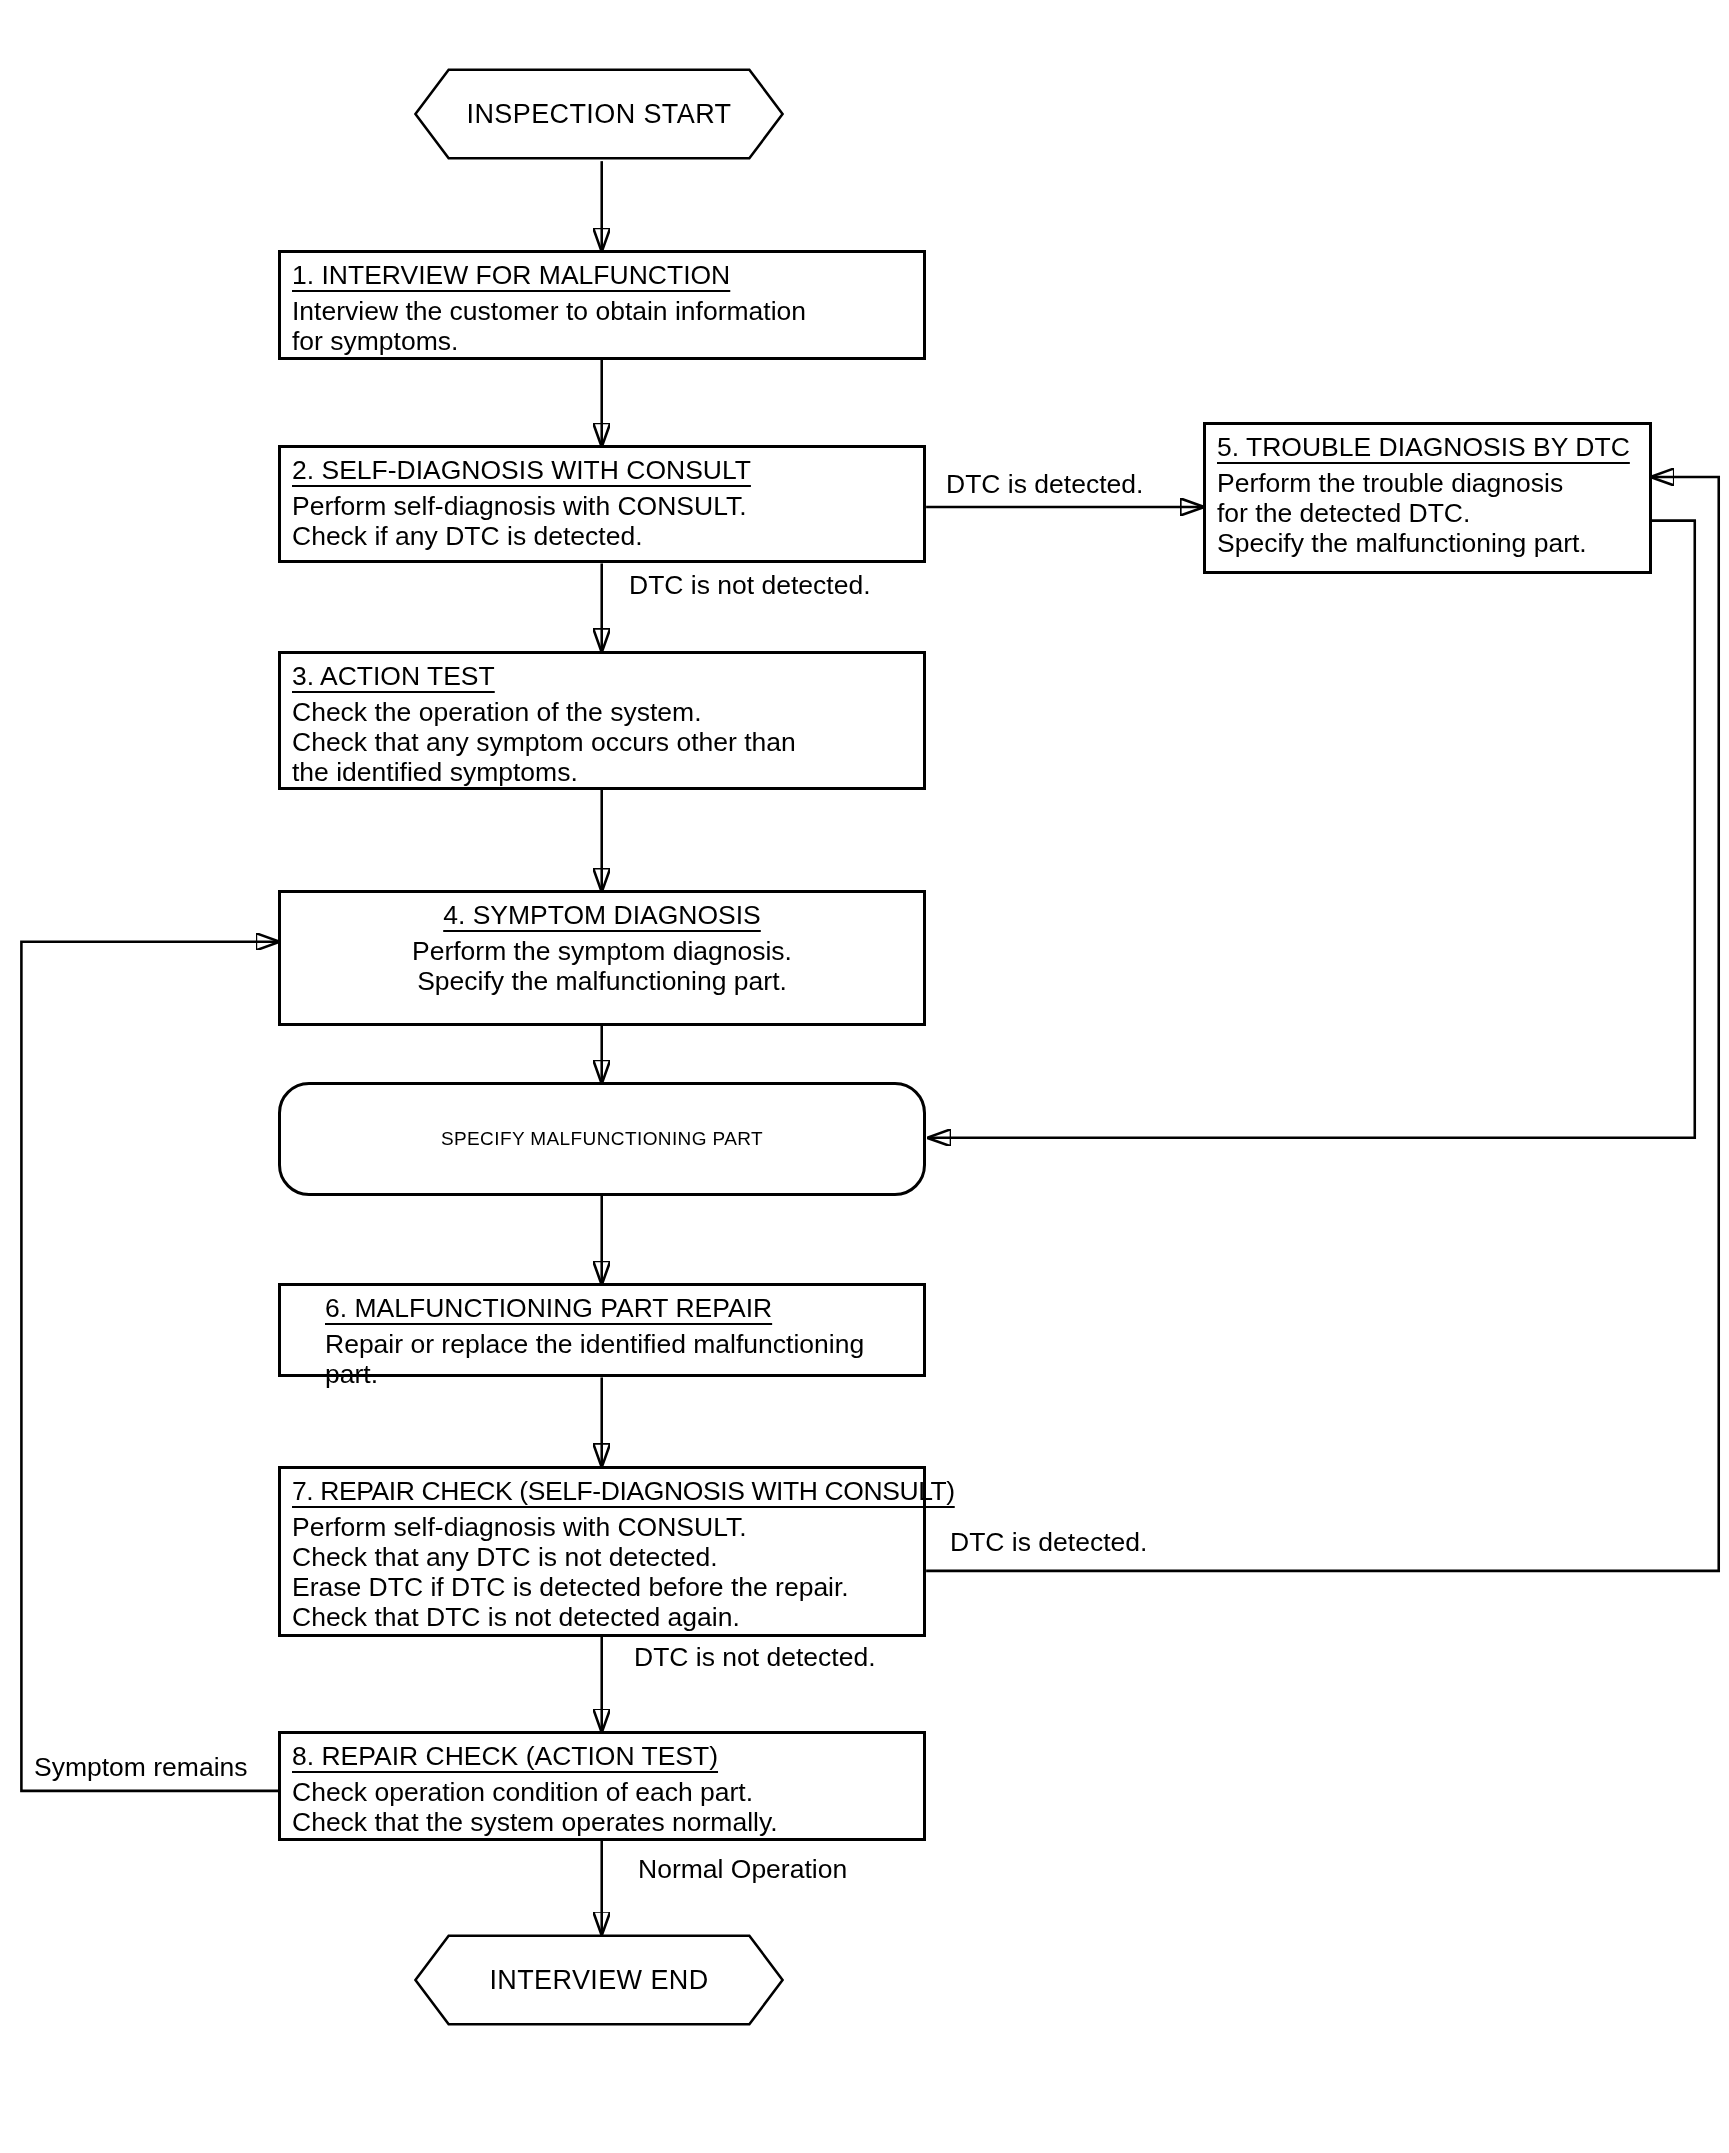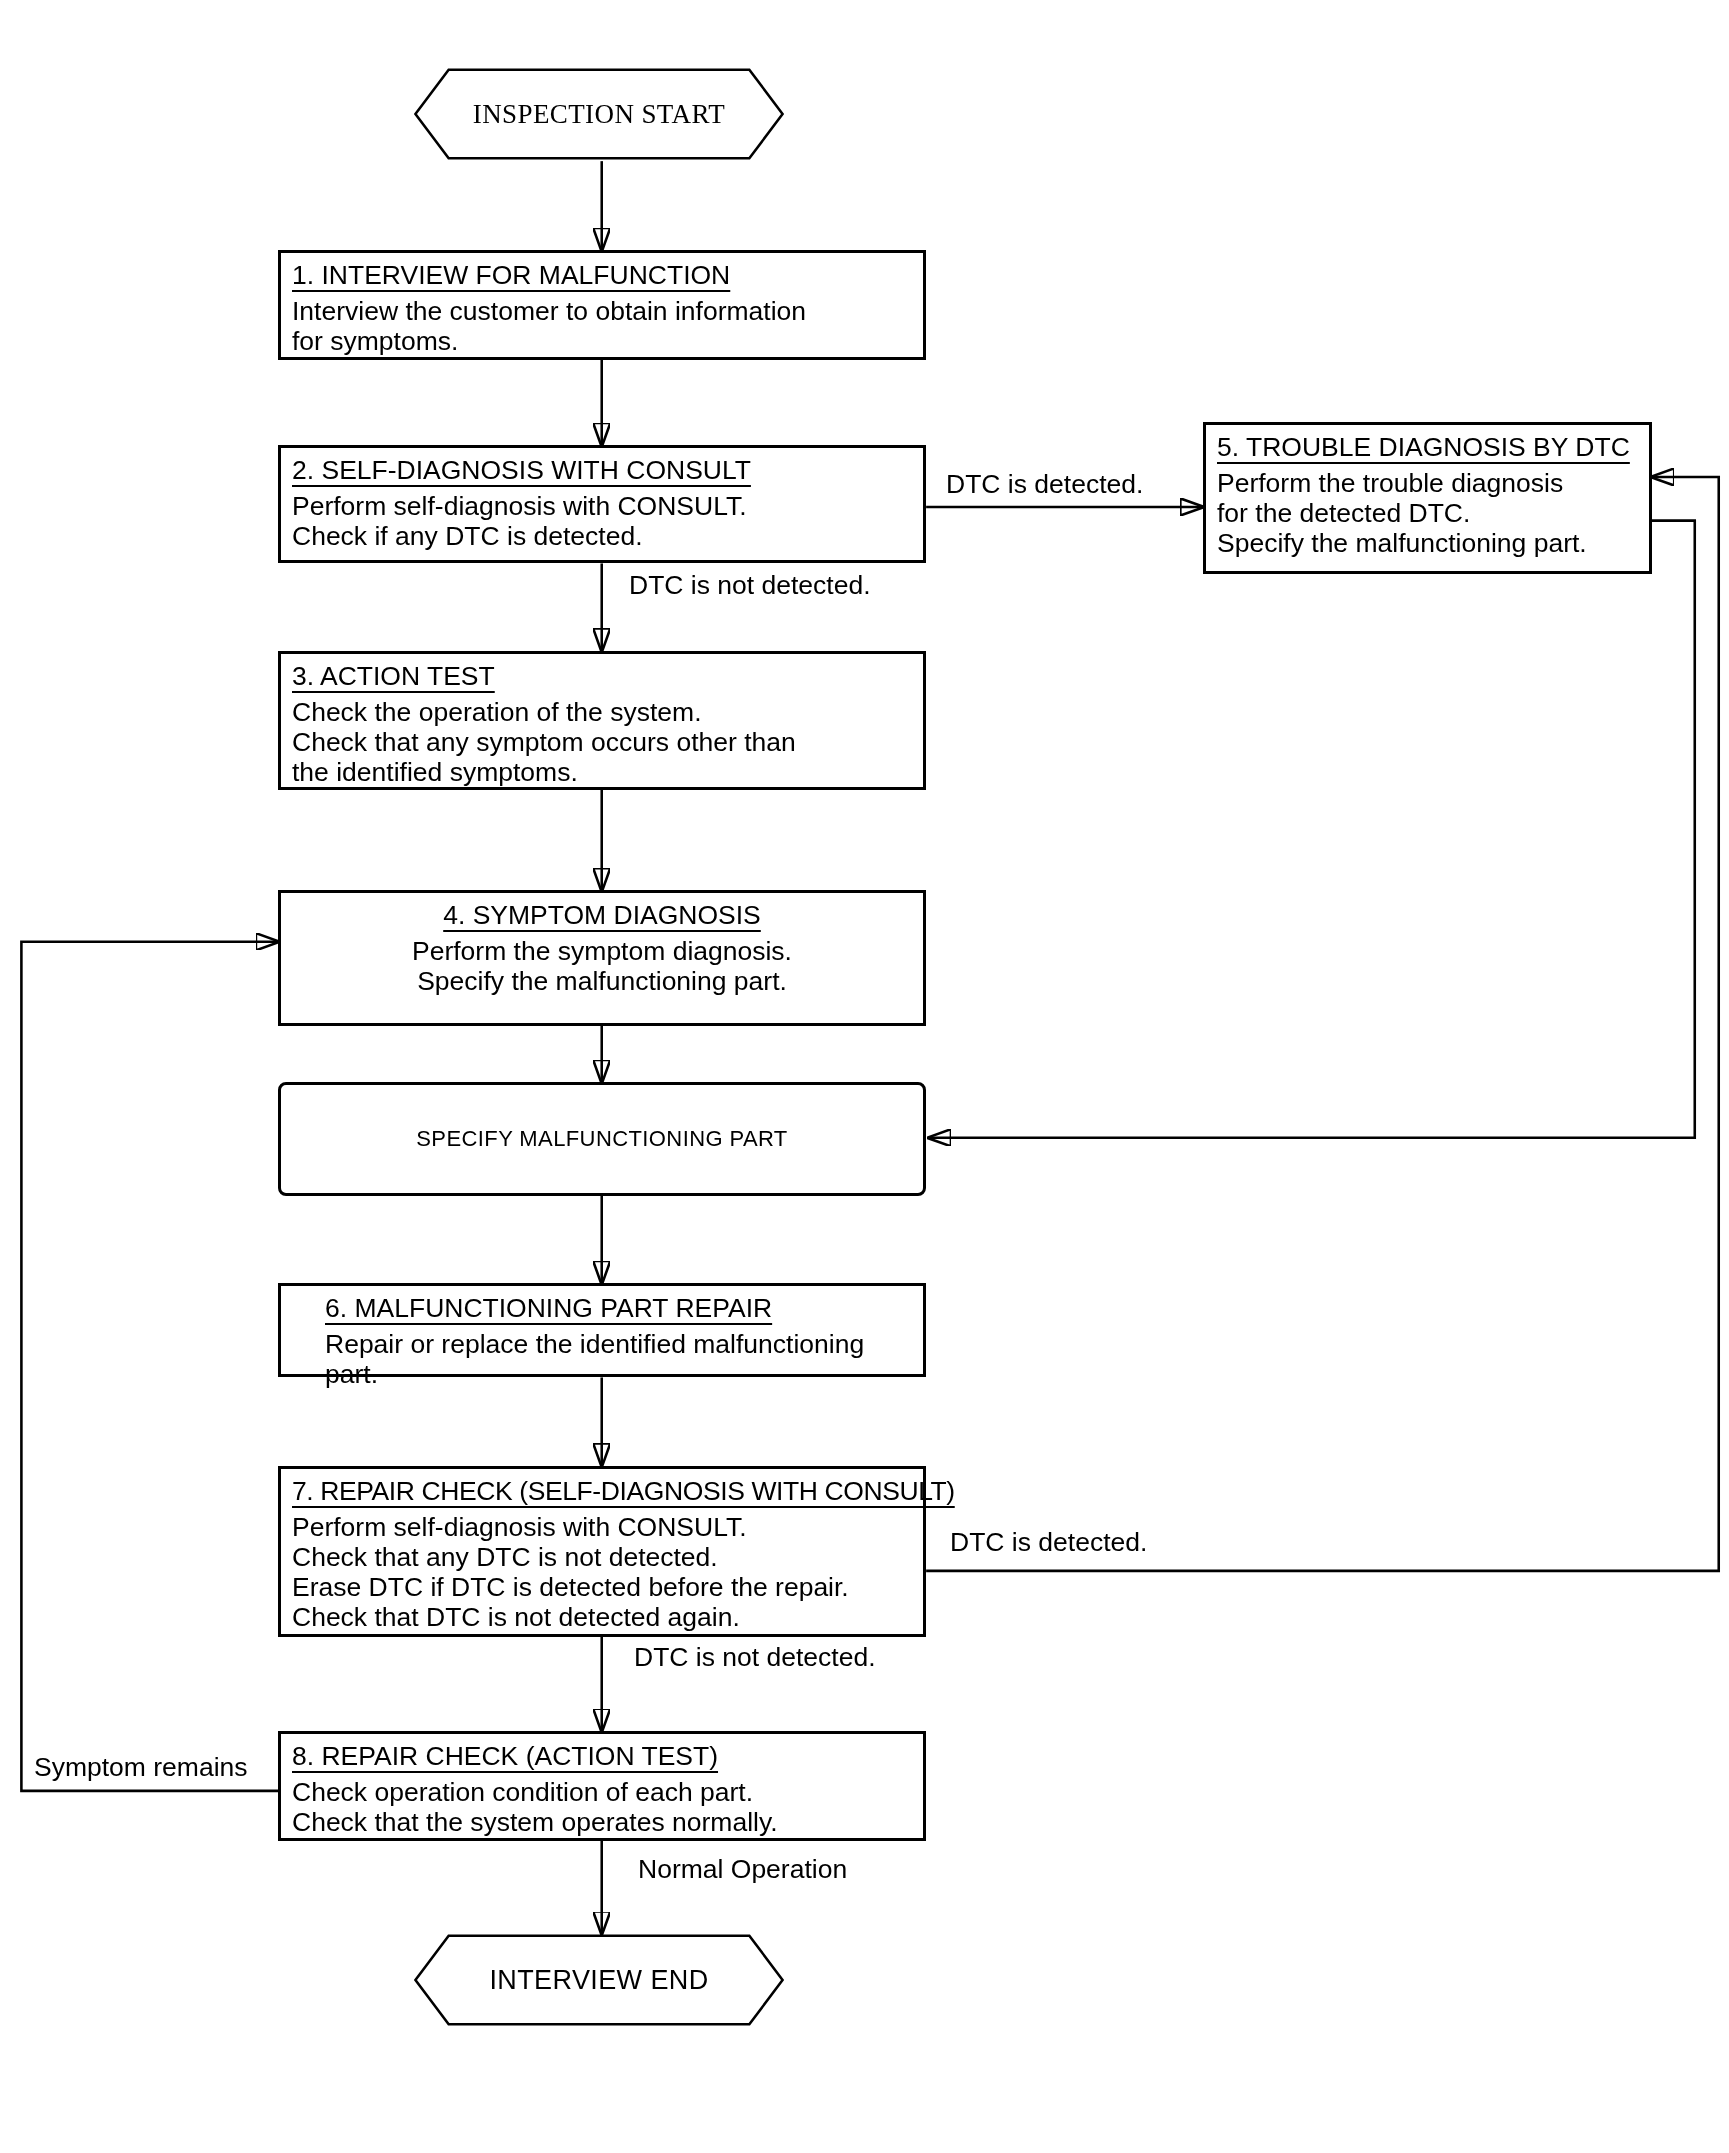--- a/index.html
+++ b/index.html
@@ -65,26 +65,26 @@
     display: flex;
     align-items: center;
     justify-content: center;
     font-size: 27px;
     letter-spacing: 0.4px;
   }
   .rounded-box {
     position: absolute;
     box-sizing: border-box;
     border: 3px solid #000000;
-    border-radius: 8px;
+    border-radius: 31px;
     background: #ffffff;
     display: flex;
     align-items: center;
     justify-content: center;
-    font-size: 22px;
+    font-size: 19px;
     letter-spacing: 0.4px;
   }
   .flow-label {
     position: absolute;
     font-size: 26.5px;
     line-height: 31px;
     white-space: nowrap;
     background: #ffffff;
   }
 </style>
@@ -107,21 +107,21 @@
     <path d="M703,1397 V1499" marker-end="url(#ah)"></path>
     <path d="M703,1609 V1712" marker-end="url(#ah)"></path>
     <path d="M703,1912 V2022" marker-end="url(#ah)"></path>
     <path d="M703,2150 V2259" marker-end="url(#ah)"></path>
     <path d="M1082,592 H1405" marker-end="url(#ah)"></path>
     <path d="M1930,608 H1980 V1329 H1085" marker-end="url(#ah)"></path>
     <path d="M1082,1835 H2008 V557 H1930" marker-end="url(#ah)"></path>
     <path d="M325,2092 H25 V1100 H325" marker-end="url(#ah)"></path>
   </svg>
 
-  <div class="terminal" style="left:413px; top:68px;font-family:Liberation Serif, serif;">
+  <div class="terminal" style="left:413px; top:68px;">
     <svg width="372" height="92" viewBox="0 0 435 108">
       <polygon points="2,54 41,2 394,2 433,54 394,106 41,106" fill="#ffffff" stroke="#000000" stroke-width="3"></polygon>
     </svg>
     <span class="terminal-label">INSPECTION START</span>
   </div>
 
   <div class="box" style="left:278px; top:250px; width:648px; height:110px;">
     <span class="box-title">1. INTERVIEW FOR MALFUNCTION</span>
     <div class="box-body">Interview the customer to obtain information
 for symptoms.</div>

